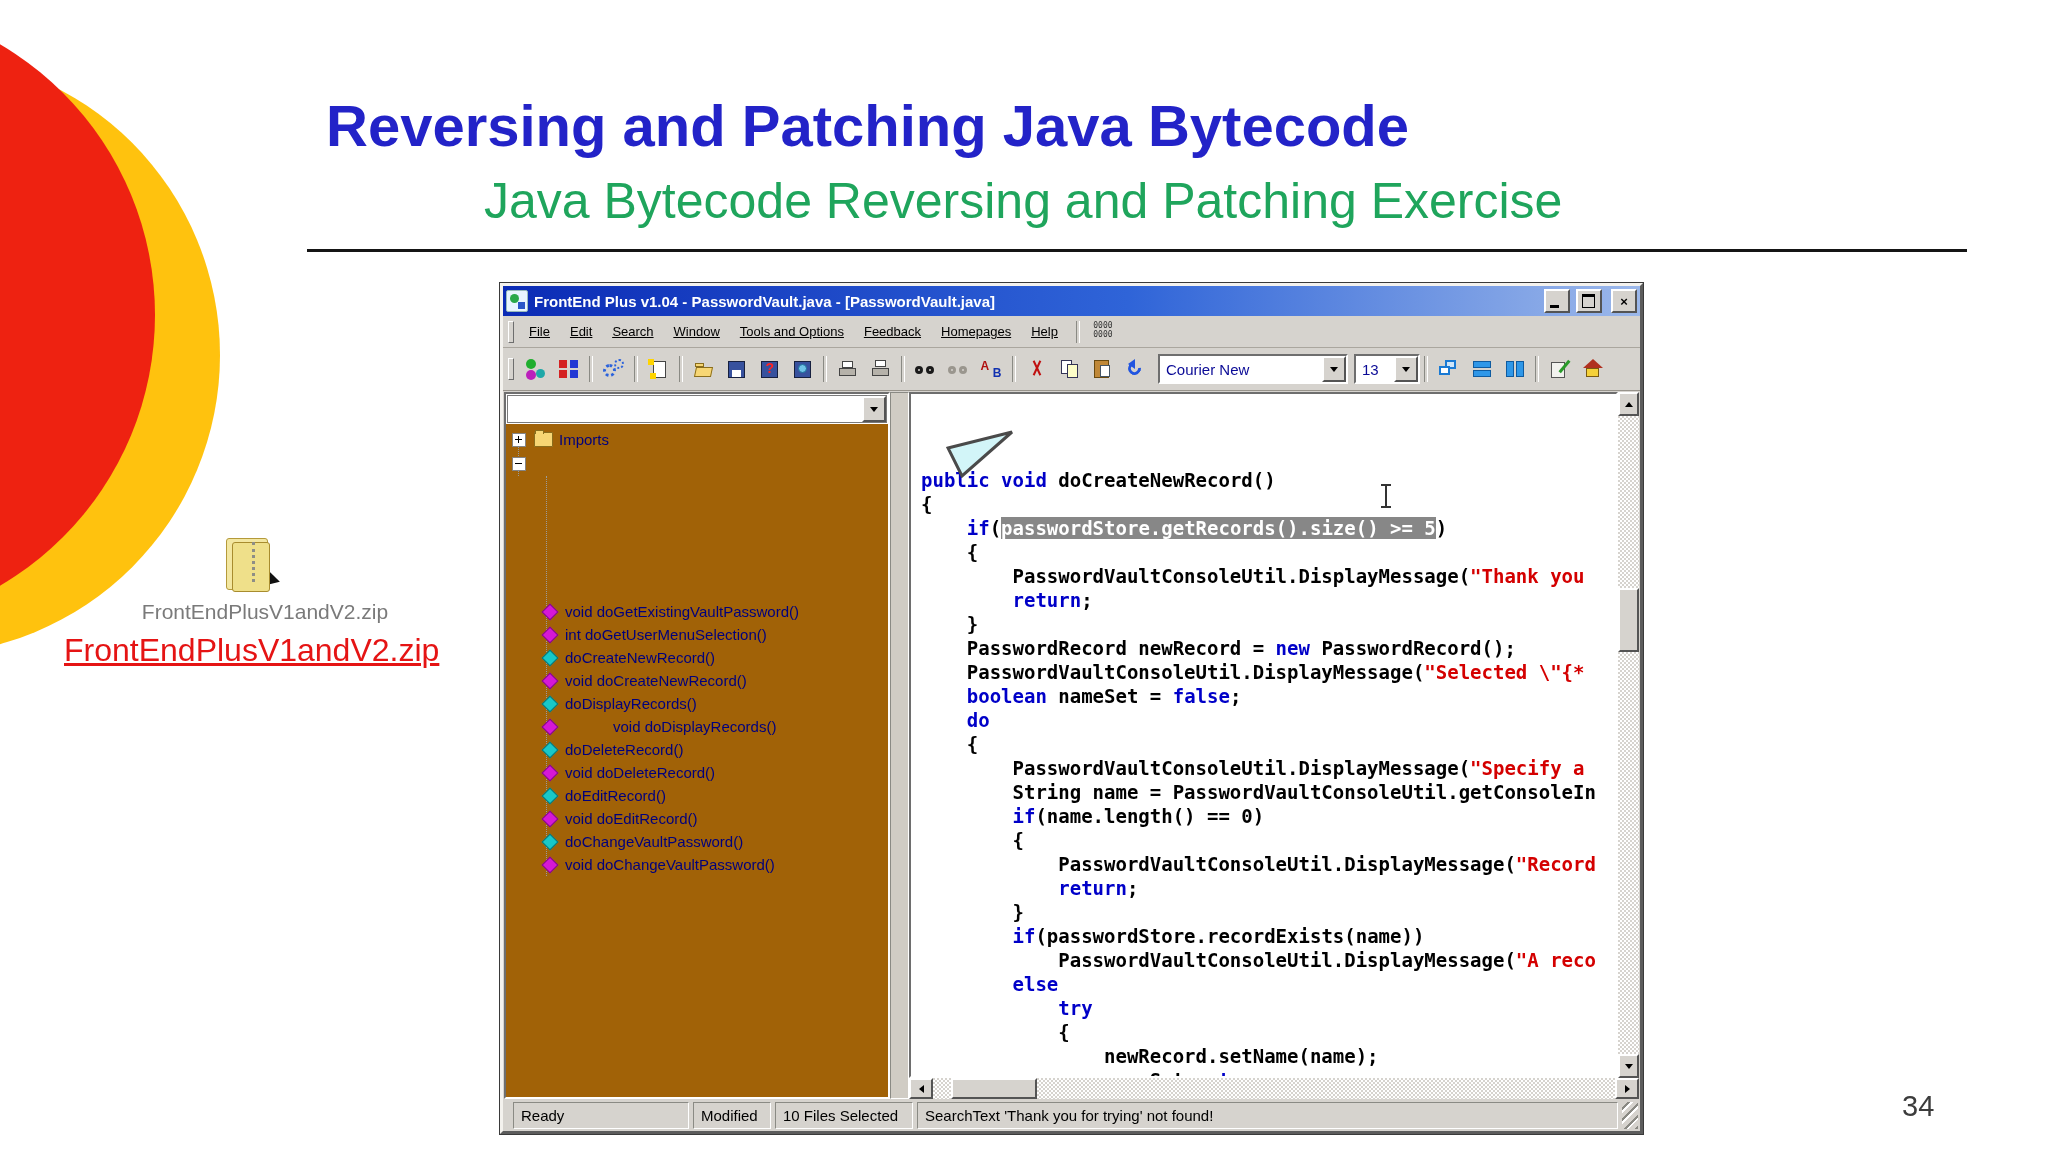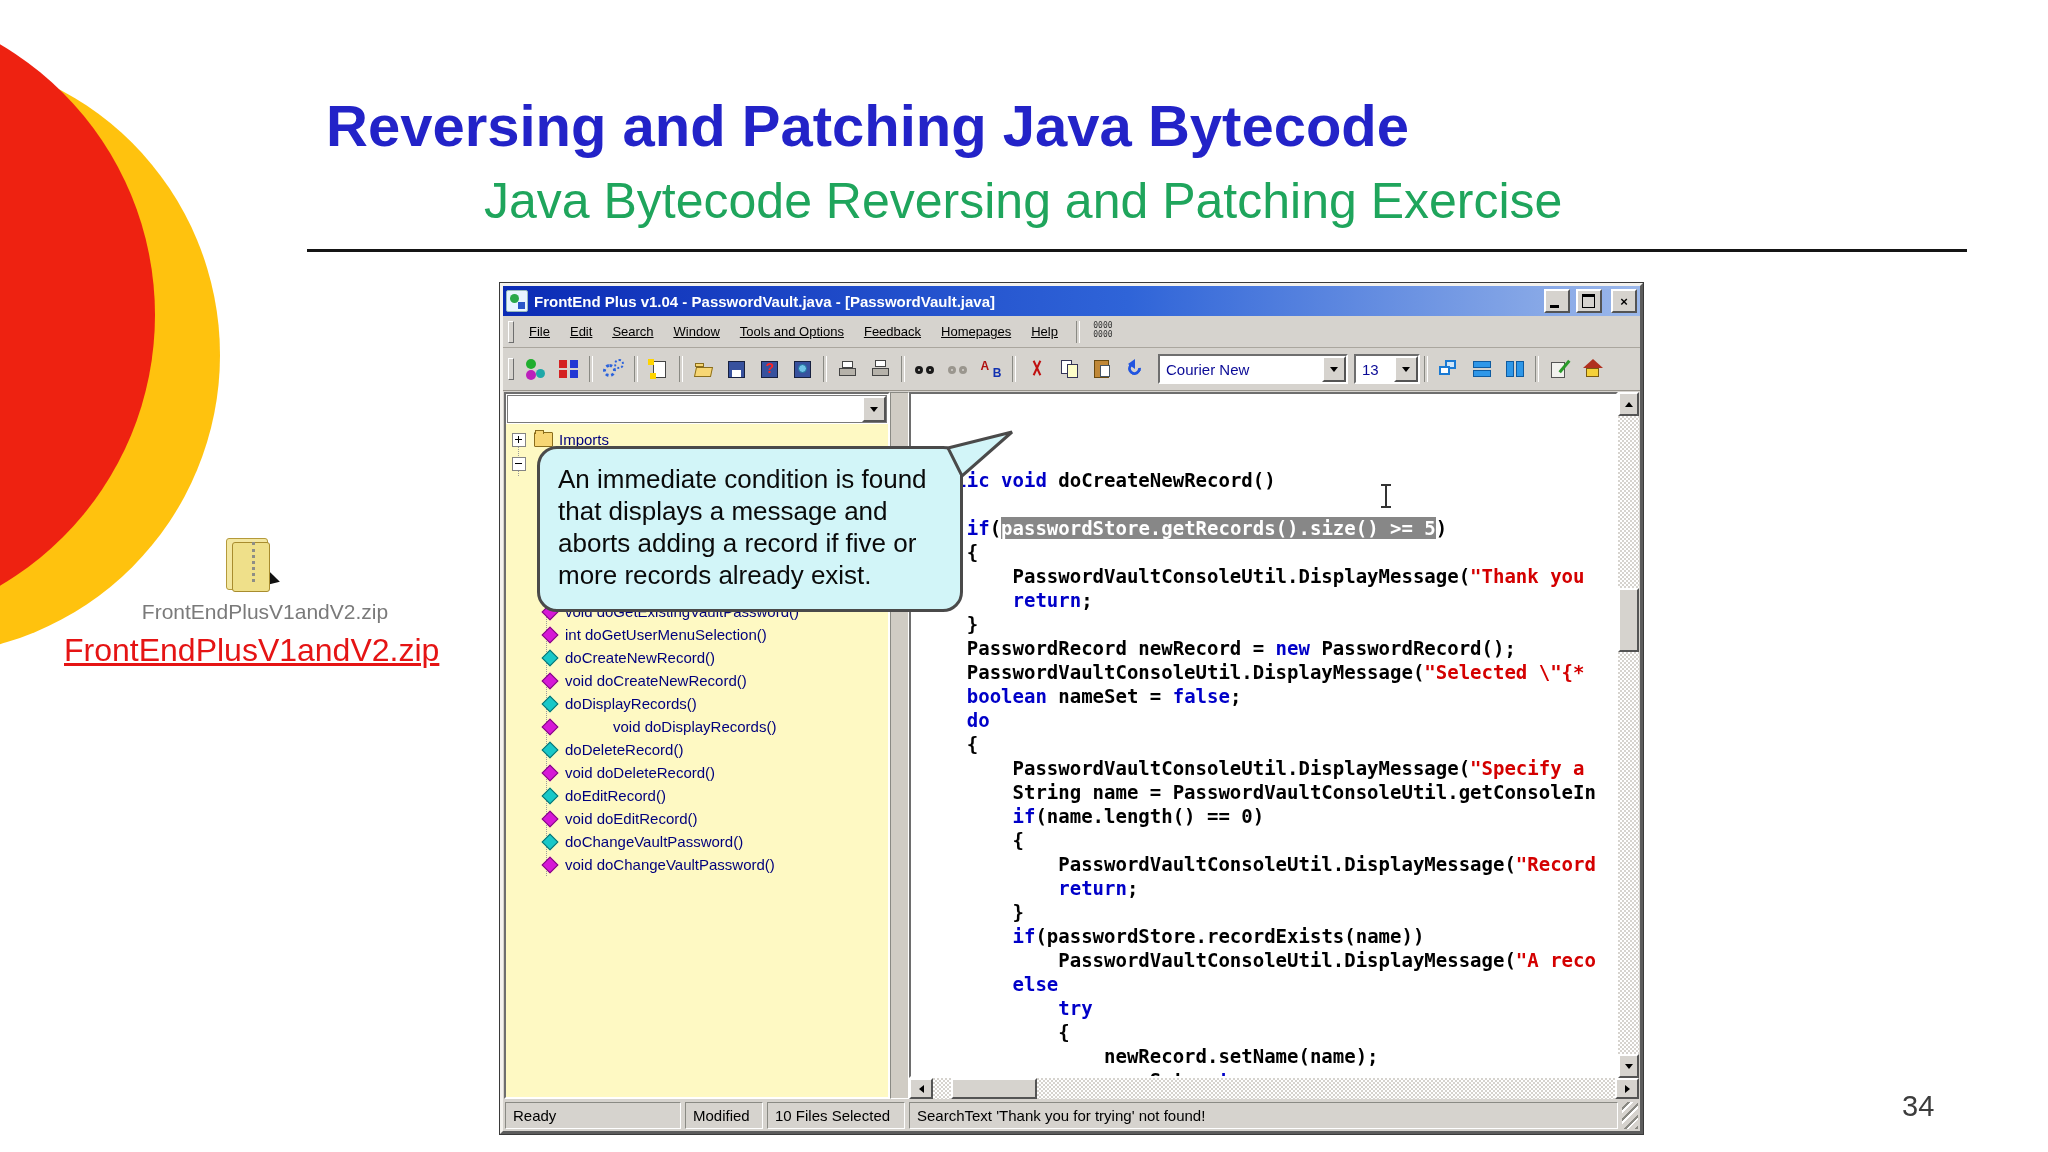--- a/index.html
+++ b/index.html
@@ -116,21 +116,21 @@
   .arr-right{width:0;height:0;border-top:4px solid transparent;border-bottom:4px solid transparent;border-left:5px solid #000;}
   #font-combo .val{width:150px;}
   #size-combo .val{width:26px;}
 
   
   #content{flex:1;display:flex;min-height:0;background:#d6d3ce;}
   #tree-panel{flex:0 0 382px;display:flex;flex-direction:column;border:2px solid;border-color:#6e6e6e #fff #fff #6e6e6e;background:#fff;margin:1px 0 1px 1px;min-height:0;}
   #tree-combo{flex:0 0 24px;margin:1px;display:flex;background:#fff;border:1px solid #7a7a7a;}
   #tree-combo .val{flex:1;}
   #tree-combo .drop{width:20px;height:22px;background:#d6d3ce;border:2px solid;border-color:#fff #545454 #545454 #fff;display:flex;align-items:center;justify-content:center;}
-  #tree-area{flex:1;position:relative;background:#fef9c3;overflow:hidden;font-size:15px;color:#00007d;}
+  #tree-area{flex:1;position:relative;background:#a16207;overflow:hidden;font-size:15px;color:#00007d;}
   .trow{position:absolute;height:23px;display:flex;align-items:center;white-space:nowrap;}
   .expander{width:12px;height:12px;background:#fff;border:1px solid #848484;position:relative;flex:0 0 12px;}
   .expander::before{content:"";position:absolute;left:2px;top:5px;width:7px;height:1px;background:#000;}
   .expander.plus::after{content:"";position:absolute;left:5px;top:2px;width:1px;height:7px;background:#000;}
   .tree-folder{width:17px;height:13px;background:#f7d674;border:1px solid #8a6d1c;border-radius:1px;position:relative;margin:0 6px 0 8px;}
   .tree-folder::before{content:"";position:absolute;left:0;top:-3px;width:7px;height:3px;background:#f7d674;border:1px solid #8a6d1c;border-bottom:none;}
   .diamond{width:10px;height:10px;transform:rotate(45deg);margin:0 9px 0 4px;flex:0 0 10px;}
   .diamond.magenta{background:#d618d6;border:1px solid #7d087d;}
   .diamond.cyan{background:#18c8c8;border:1px solid #0a6f6f;}
   .tree-dots{position:absolute;border-left:1px dotted #9a9a9a;width:0;}
@@ -156,21 +156,21 @@
   #v-track{flex:1;position:relative;}
   #v-thumb{position:absolute;left:0;right:0;top:172px;height:60px;background:#d6d3ce;border:2px solid;border-color:#fff #545454 #545454 #fff;}
   #h-scroll{flex:0 0 21px;display:flex;background:repeating-conic-gradient(#fff 0% 25%,#d6d3ce 0% 50%) 0 0/4px 4px;}
   #h-scroll .sbtn{width:20px;flex:0 0 20px;}
   #h-track{flex:1;position:relative;}
   #h-thumb{position:absolute;top:0;bottom:0;left:18px;width:82px;background:#d6d3ce;border:2px solid;border-color:#fff #545454 #545454 #fff;}
 
   
   #status-bar{flex:0 0 27px;display:flex;align-items:stretch;gap:4px;background:#d6d3ce;padding:2px 2px 2px 2px;font-size:15px;}
   .spanel{border:1px solid;border-color:#8a8a84 #fff #fff #8a8a84;display:flex;align-items:center;padding:0 7px;white-space:nowrap;overflow:hidden;}
-  #sp-0{flex:0 0 160px;}
+  #sp-0{flex:0 0 160px;margin-left:8px;}
   #sp-1{flex:0 0 62px;}
   #sp-2{flex:0 0 122px;}
   #sp-3{flex:1;}
   #grip{width:16px;background:
      repeating-linear-gradient(135deg,transparent 0 4px,#8a8a84 4px 6px,#fff 6px 8px);}
 
   
   #callout{position:absolute;left:537px;top:446px;width:426px;height:166px;z-index:6;
      background:#d2f5f8;border:3px solid #4a4a4a;border-radius:20px;box-sizing:border-box;
      padding:14px 14px 0 18px;font-size:26px;line-height:32px;color:#0a0a0a;}
@@ -431,17 +431,14 @@
       <div class="spanel" id="sp-1">Modified</div>
       <div class="spanel" id="sp-2">10 Files Selected</div>
       <div class="spanel" id="sp-3">SearchText 'Thank you for trying' not found!</div>
       <div id="grip"></div>
     </div>
   </div>
 
   <svg id="callout-tail" width="72" height="48">
     <polygon points="2,18 66,2 16,46" fill="#d2f5f8" stroke="#4a4a4a" stroke-width="3"></polygon>
   </svg>
-  <div id="callout">
-    <span>An immediate condition is found that displays a message and aborts adding a record if five or more records already exist.</span>
-  </div>
 
 </div>
 
 </body></html>

